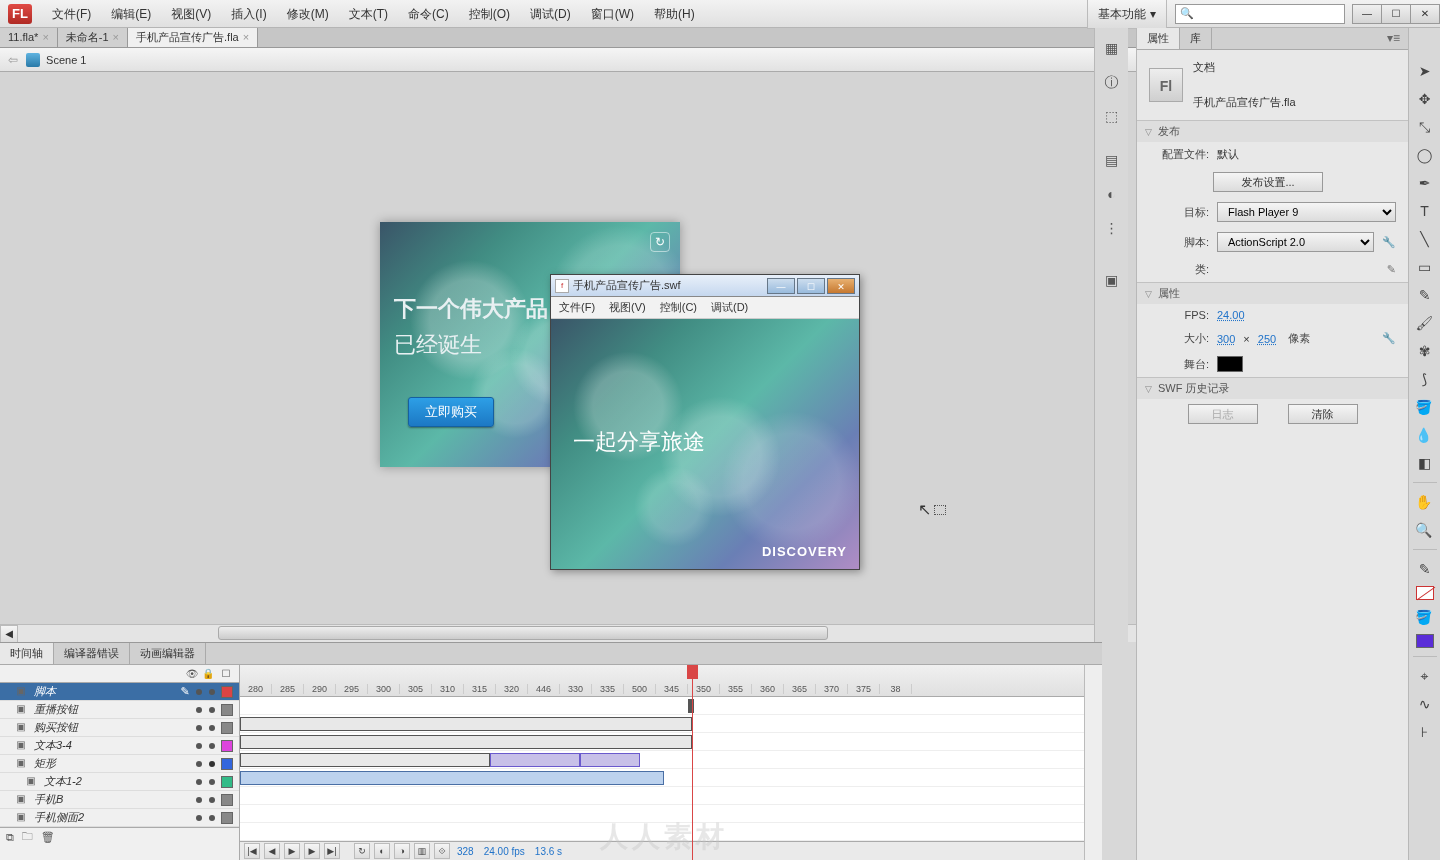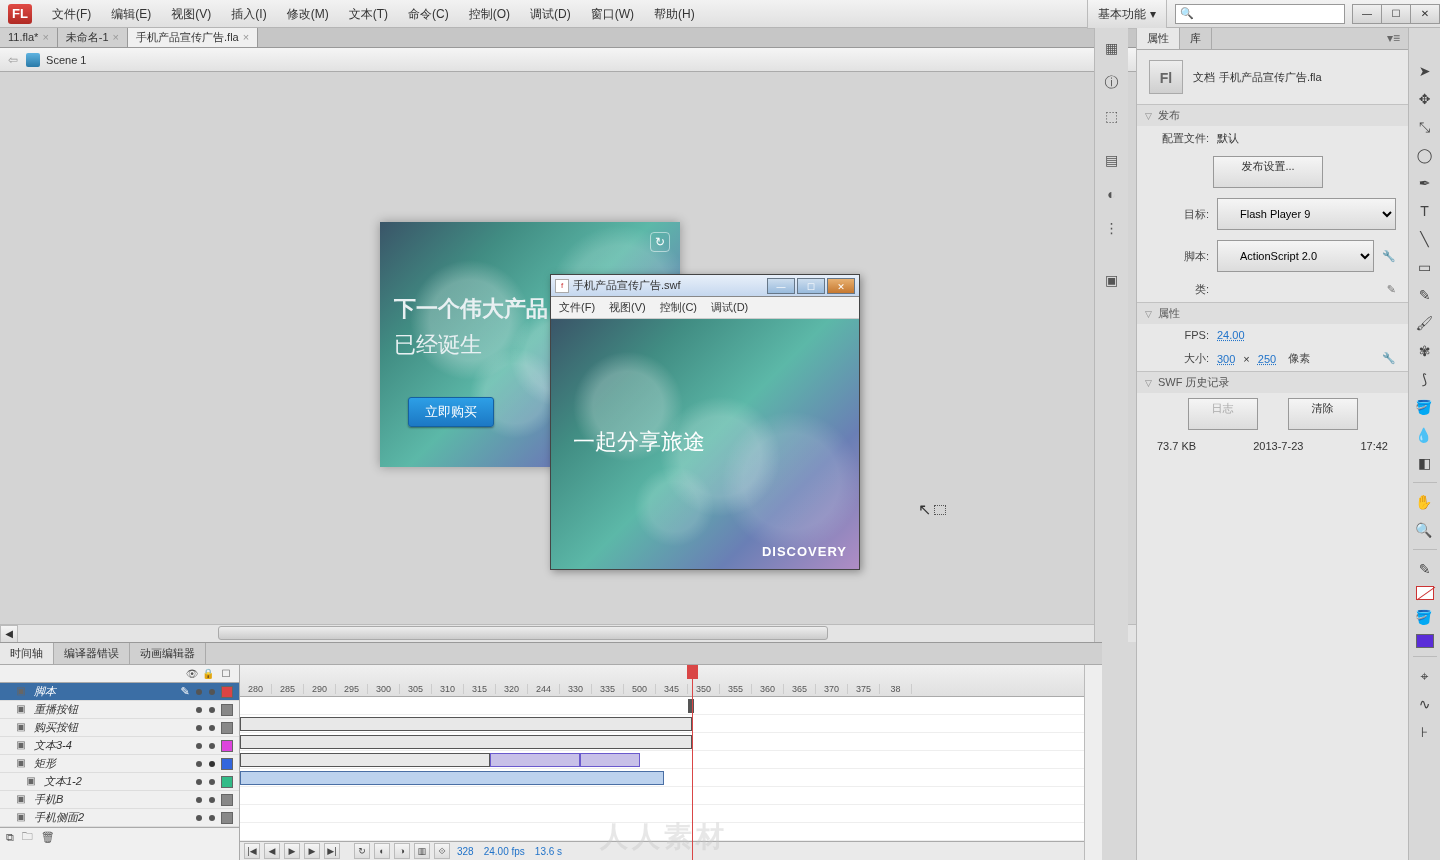--- a/index.html
+++ b/index.html
@@ -59,29 +59,29 @@
 .vbar .vb { width: 20px; height: 20px; color: #555; text-align: center; line-height: 20px; font-size: 14px; border-radius: 3px; }
 
 
 .props { width: 272px; background: #e8e8e8; border-left: 1px solid #b8b8b8; display: flex; flex-direction: column; font-size: 12px; margin-left: 8px; }
 .props .tabhead { display: flex; background: #d0d0d0; border-bottom: 1px solid #aaa; height: 22px; }
 .props .ptab { padding: 0 10px; line-height: 21px; border-right: 1px solid #aaa; font-size: 11px; }
 .props .ptab.active { background: #e8e8e8; }
 .props .ptab-menu { margin-left: auto; padding: 0 8px; line-height: 21px; color: #666; }
 .props .docrow { display: flex; align-items: center; padding: 10px 12px; gap: 10px; }
 .props .docrow .fl-icon { width: 34px; height: 34px; background: linear-gradient(#eee, #cfcfcf); border: 1px solid #aaa; text-align: center; line-height: 34px; font-weight: bold; color: #666; font-size: 14px; }
-.props .docrow .meta { display: flex; flex-direction: row; gap: 4px; font-size: 11px; }
+.props .docrow .meta { display: flex; flex-direction: column; gap: 20px; font-size: 11px; }
 .props .section { border-top: 1px solid #c2c2c2; }
 .props .shead { display: flex; align-items: center; padding: 3px 8px; background: #dedede; font-size: 11px; color: #555; }
 .props .shead .tri { margin-right: 6px; color: #888; font-size: 9px; }
 .props .row { display: flex; align-items: center; padding: 5px 12px; gap: 8px; font-size: 11px; }
 .props .row label { width: 60px; text-align: right; color: #444; }
 .props .row .val { color: #2173c9; text-decoration: underline dotted; }
 .props .row .units { color: #444; margin-left: 4px; }
-.props select, .props .btn { height: 32px; border: 1px solid #999; background: linear-gradient(#f5f5f5, #dcdcdc); font-size: 11px; padding: 0 18px; }
+.props select, .props .btn { height: 20px; border: 1px solid #999; background: linear-gradient(#f5f5f5, #dcdcdc); font-size: 11px; padding: 0 6px; }
 .props .btn { line-height: 18px; text-align: center; }
 .props .swatch { width: 26px; height: 16px; border: 1px solid #666; background: #000; }
 .props .wrench { color: #777; margin-left: auto; }
 
 
 .tools { width: 32px; background: #d8d8d8; border-left: 1px solid #b8b8b8; display: flex; flex-direction: column; align-items: center; padding-top: 32px; gap: 6px; }
 .tools .tbtn { width: 22px; height: 22px; text-align: center; line-height: 22px; color: #444; font-size: 14px; }
 .tools .sep { width: 24px; height: 1px; background: #bbb; margin: 2px 0; }
 .tools .colorbox { width: 18px; height: 14px; border: 1px solid #666; }
 
@@ -288,34 +288,33 @@
           <span class="val">24.00</span>
         </div>
       <div class="row">
           <label>大小:</label>
           <span class="val">300</span>
           <span>×</span>
           <span class="val">250</span>
           <span class="units">像素</span>
           <span class="wrench">🔧</span>
         </div>
+      <div class="row">
+          <label>舞台:</label>
+          <div class="swatch"></div>
+        </div>
     </div>
     <div class="section">
       <div class="shead">
           <span class="tri">▽</span>
           <span>SWF 历史记录</span>
         </div>
       <div class="row" style="justify-content:center;gap:30px">
         <div class="btn" style="width:70px;color:#aaa">日志</div>
         <div class="btn" style="width:70px">清除</div>
-      </div>
-      <div class="row" style="justify-content:space-between;padding:5px 20px">
-        <span>73.7 KB</span>
-        <span>2013-7-23</span>
-        <span>17:42</span>
       </div>
     </div>
   </div>
 
   <div class="tools">
     <div class="tbtn">➤</div>
     <div class="tbtn">✥</div>
     <div class="tbtn">⤡</div>
     <div class="tbtn">◯</div>
     <div class="tbtn">✒</div>
@@ -453,21 +452,21 @@
       <div class="ruler" id="tl-ruler">
           <div class="tick">280</div>
           <div class="tick">285</div>
           <div class="tick">290</div>
           <div class="tick">295</div>
           <div class="tick">300</div>
           <div class="tick">305</div>
           <div class="tick">310</div>
           <div class="tick">315</div>
           <div class="tick">320</div>
-          <div class="tick">244</div>
+          <div class="tick">446</div>
           <div class="tick">330</div>
           <div class="tick">335</div>
           <div class="tick">500</div>
           <div class="tick">345</div>
           <div class="tick">350</div>
           <div class="tick">355</div>
           <div class="tick">360</div>
           <div class="tick">365</div>
           <div class="tick">370</div>
           <div class="tick">375</div>

